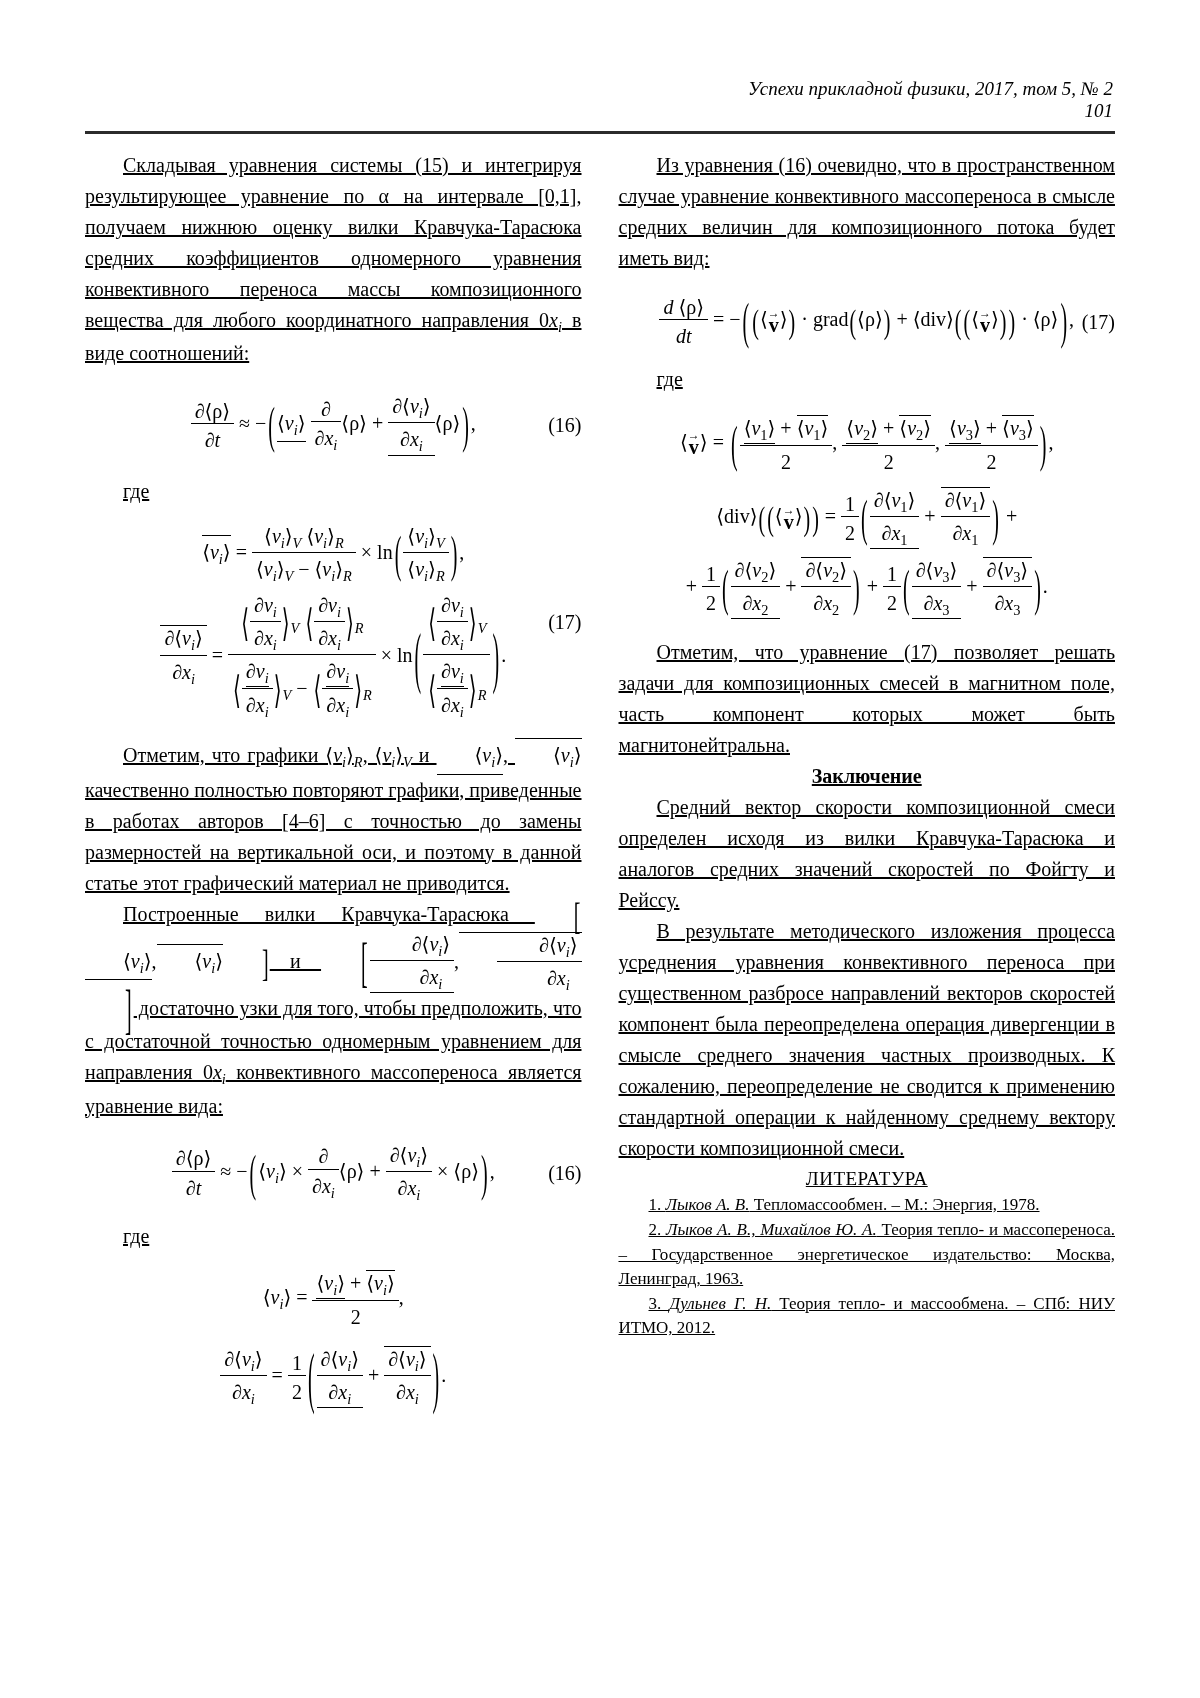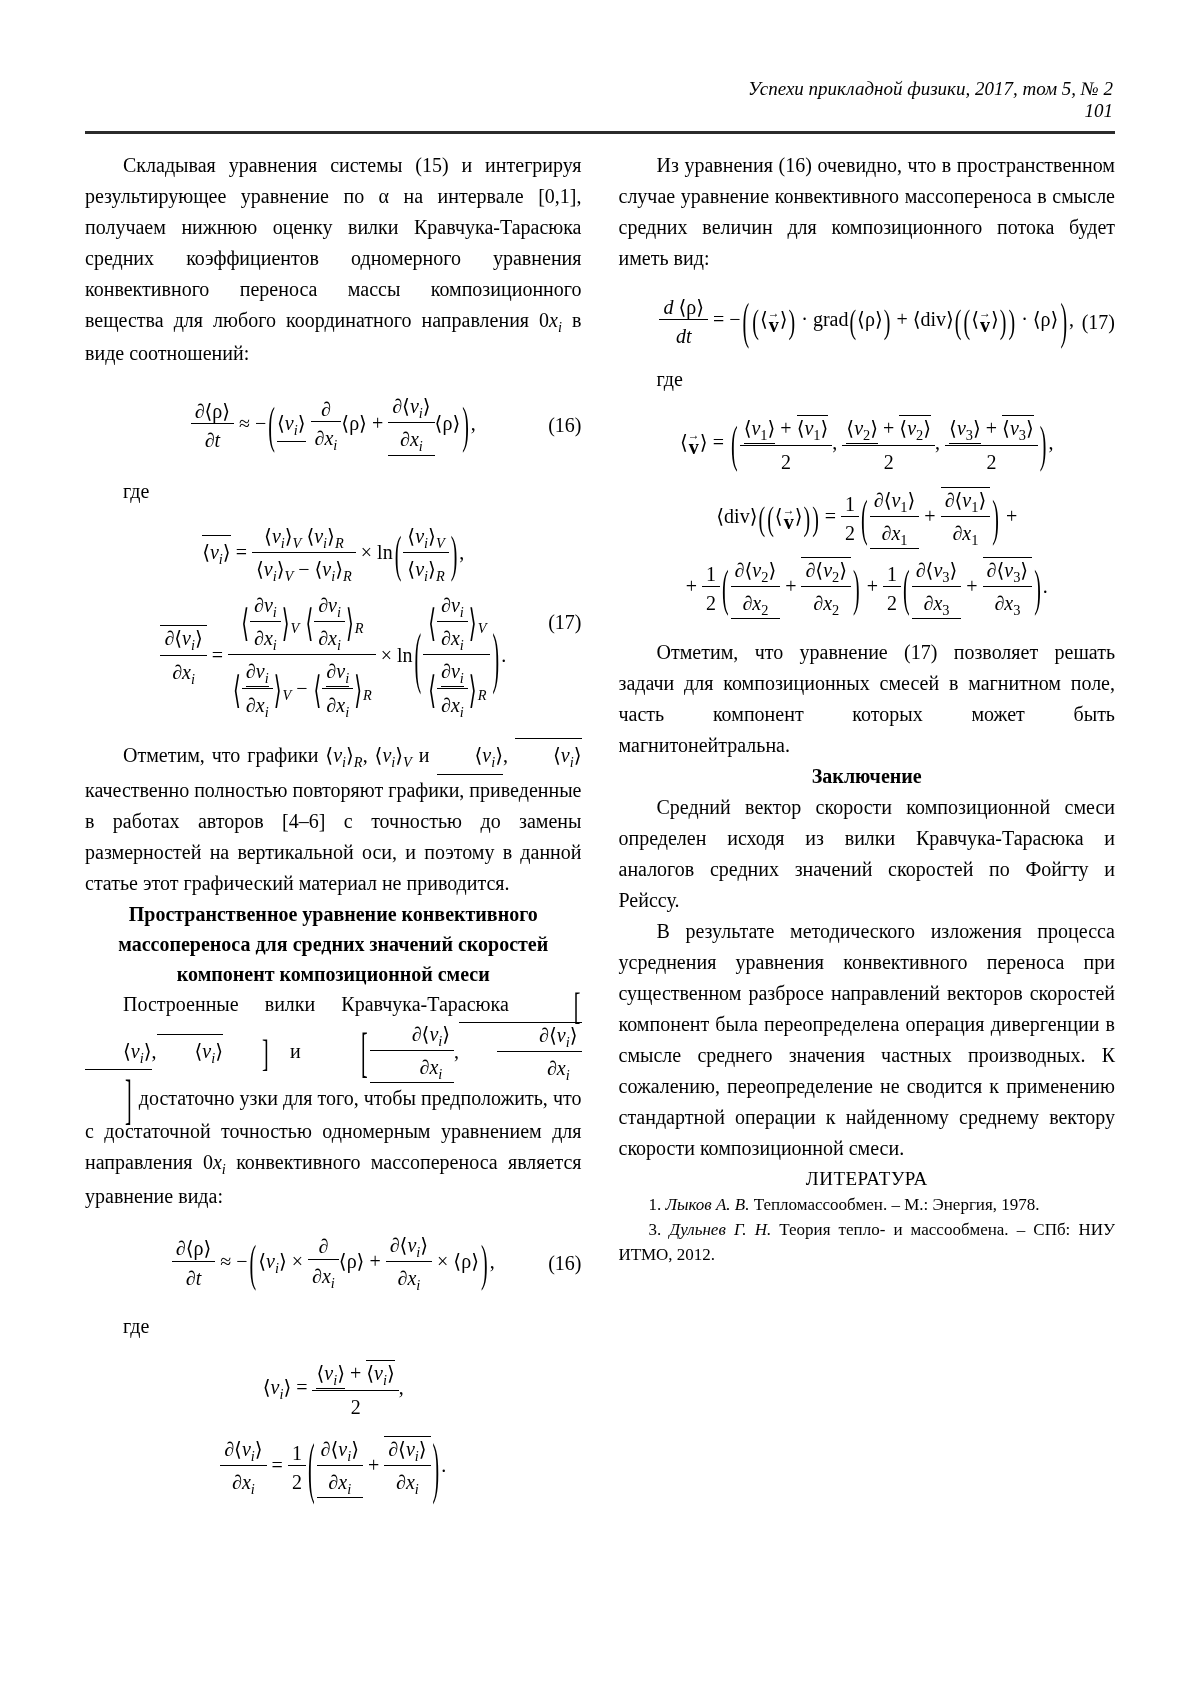--- a/index.html
+++ b/index.html
@@ -8,21 +8,21 @@
     font-family:"Liberation Serif","DejaVu Serif",serif;
     color:#000;
     -webkit-font-smoothing:antialiased;
   }
   .page{padding:78px 85px 0 85px;}
   .pagehead{display:flex;justify-content:space-between;align-items:flex-end;
     font-style:italic;font-size:19px;padding:0 2px 9px 2px;flex-direction:column;}
   .headrule{border-top:3px solid #2b2b2b;margin-bottom:16px;}
   .columns{display:flex;gap:37px;}
   .col{width:497px;font-size:20px;line-height:1.55;text-align:justify;}
-  .col p{margin:0;text-indent:38px;}
+  .col p{margin:0;text-indent:38px;text-decoration:underline;}
   .gde{text-indent:0;margin:6px 0 2px 0;}
   .sechead{font-weight:bold;text-align:center;text-indent:0 !important;
     margin:26px 6px 20px 6px;line-height:1.5;}
   .conchead{font-weight:bold;text-align:center;text-indent:0 !important;margin:38px 0 24px 0;}
   .littitle{text-align:center;text-indent:0 !important;font-size:19px;letter-spacing:.5px;margin:56px 0 22px 0;}
   .refs p{font-size:17px;line-height:1.45;text-indent:30px;margin:0;}
   
   .eq{position:relative;display:flex;justify-content:center;align-items:center;
     margin:18px 0;text-align:left;text-indent:0;}
   .eq .eqbody{display:inline-block;}
@@ -77,21 +77,20 @@
           <span class="eqbody"><span class="ol">⟨<i>v<sub>i</sub></i>⟩</span> = <span class="fr"><span class="nu">⟨<i>v<sub>i</sub></i>⟩<sub><i>V</i></sub> ⟨<i>v<sub>i</sub></i>⟩<sub><i>R</i></sub></span><span class="de">⟨<i>v<sub>i</sub></i>⟩<sub><i>V</i></sub> − ⟨<i>v<sub>i</sub></i>⟩<sub><i>R</i></sub></span></span> × ln<span class="bp2">(</span><span class="fr"><span class="nu">⟨<i>v<sub>i</sub></i>⟩<sub><i>V</i></sub></span><span class="de">⟨<i>v<sub>i</sub></i>⟩<sub><i>R</i></sub></span></span><span class="bp2">)</span>,</span>
         </div>
         <div class="eq">
           <span class="eqbody"><span class="ol"><span class="fr"><span class="nu">∂⟨<i>v<sub>i</sub></i>⟩</span><span class="de">∂<i>x<sub>i</sub></i></span></span></span> = <span class="fr"><span class="nu"><span class="ba">⟨</span><span class="fr"><span class="nu">∂<i>v<sub>i</sub></i></span><span class="de">∂<i>x<sub>i</sub></i></span></span><span class="ba">⟩</span><sub><i>V</i></sub> <span class="ba">⟨</span><span class="fr"><span class="nu">∂<i>v<sub>i</sub></i></span><span class="de">∂<i>x<sub>i</sub></i></span></span><span class="ba">⟩</span><sub><i>R</i></sub></span><span class="de"><span class="ba">⟨</span><span class="fr"><span class="nu"><span class="un">∂<i>v<sub>i</sub></i></span></span><span class="de">∂<i>x<sub>i</sub></i></span></span><span class="ba">⟩</span><sub><i>V</i></sub> − <span class="ba">⟨</span><span class="fr"><span class="nu"><span class="un">∂<i>v<sub>i</sub></i></span></span><span class="de">∂<i>x<sub>i</sub></i></span></span><span class="ba">⟩</span><sub><i>R</i></sub></span></span> × ln<span class="bp3">(</span><span class="fr"><span class="nu"><span class="ba">⟨</span><span class="fr"><span class="nu">∂<i>v<sub>i</sub></i></span><span class="de">∂<i>x<sub>i</sub></i></span></span><span class="ba">⟩</span><sub><i>V</i></sub></span><span class="de"><span class="ba">⟨</span><span class="fr"><span class="nu"><span class="un">∂<i>v<sub>i</sub></i></span></span><span class="de">∂<i>x<sub>i</sub></i></span></span><span class="ba">⟩</span><sub><i>R</i></sub></span></span><span class="bp3">)</span>.</span>
         </div>
         <span class="eqnum">(17)</span>
       </div>
 
       <p style="margin-top:16px;">Отметим, что графики ⟨<i>v<sub>i</sub></i>⟩<sub><i>R</i></sub>, ⟨<i>v<sub>i</sub></i>⟩<sub><i>V</i></sub> и <span class="un">⟨<i>v<sub>i</sub></i>⟩</span>, <span class="ol">⟨<i>v<sub>i</sub></i>⟩</span> качественно полностью повторяют графики, приведенные в работах авторов [4–6] с точностью до замены размерностей на вертикальной оси, и поэтому в данной статье этот графический материал не приводится.</p>
 
-      <p class="sechead">Пространственное уравнение конвективного массопереноса для средних значений скоростей компонент композиционной смеси</p>
 
       <p>Построенные вилки Кравчука-Тарасюка <span class="bb">[</span><span class="un">⟨<i>v<sub>i</sub></i>⟩</span>,<span class="ol">⟨<i>v<sub>i</sub></i>⟩</span><span class="bb">]</span> и <span class="bbi">[</span><span class="fr"><span class="nu">∂⟨<i>v<sub>i</sub></i>⟩</span><span class="de un">∂<i>x<sub>i</sub></i></span></span>,<span class="ol"><span class="fr"><span class="nu">∂⟨<i>v<sub>i</sub></i>⟩</span><span class="de">∂<i>x<sub>i</sub></i></span></span></span><span class="bbi">]</span> достаточно узки для того, чтобы предположить, что с достаточной точностью одномерным уравнением для направления 0<i>x<sub>i</sub></i> конвективного массопереноса является уравнение вида:</p>
 
       <div class="eq" style="margin:22px 0 18px 0;">
         <span class="eqbody"><span class="fr"><span class="nu">∂⟨ρ⟩</span><span class="de">∂<i>t</i></span></span> ≈ −<span class="bp2">(</span>⟨<i>v<sub>i</sub></i>⟩ × <span class="fr"><span class="nu">∂</span><span class="de">∂<i>x<sub>i</sub></i></span></span>⟨ρ⟩ + <span class="fr"><span class="nu">∂⟨<i>v<sub>i</sub></i>⟩</span><span class="de">∂<i>x<sub>i</sub></i></span></span> × ⟨ρ⟩<span class="bp2">)</span>,</span>
         <span class="eqnum">(16)</span>
       </div>
 
       <p class="gde">где</p>
 
@@ -141,18 +140,19 @@
 
       <p class="conchead">Заключение</p>
 
       <p>Средний вектор скорости композиционной смеси определен исходя из вилки Кравчука-Тарасюка и аналогов средних значений скоростей по Фойгту и Рейссу.</p>
       <p>В результате методического изложения процесса усреднения уравнения конвективного переноса при существенном разбросе направлений векторов скоростей компонент была переопределена операция дивергенции в смысле среднего значения частных производных. К сожалению, переопределение не сводится к применению стандартной операции к найденному среднему вектору скорости композиционной смеси.</p>
 
       <p class="littitle">ЛИТЕРАТУРА</p>
 
       <div class="refs">
         <p>1.  <i>Лыков А. В.</i> Тепломассообмен. – М.: Энергия, 1978.</p>
+        <p>2.  <i>Лыков А. В., Михайлов Ю. А.</i> Теория тепло- и массопереноса. – Государственное энергетическое издательство: Москва, Ленинград, 1963.</p>
         <p>3.  <i>Дульнев Г. Н.</i> Теория тепло- и массообмена. – СПб: НИУ ИТМО, 2012.</p>
       </div>
     </div>
 
   </div>
 </div>
 
 </body></html>

